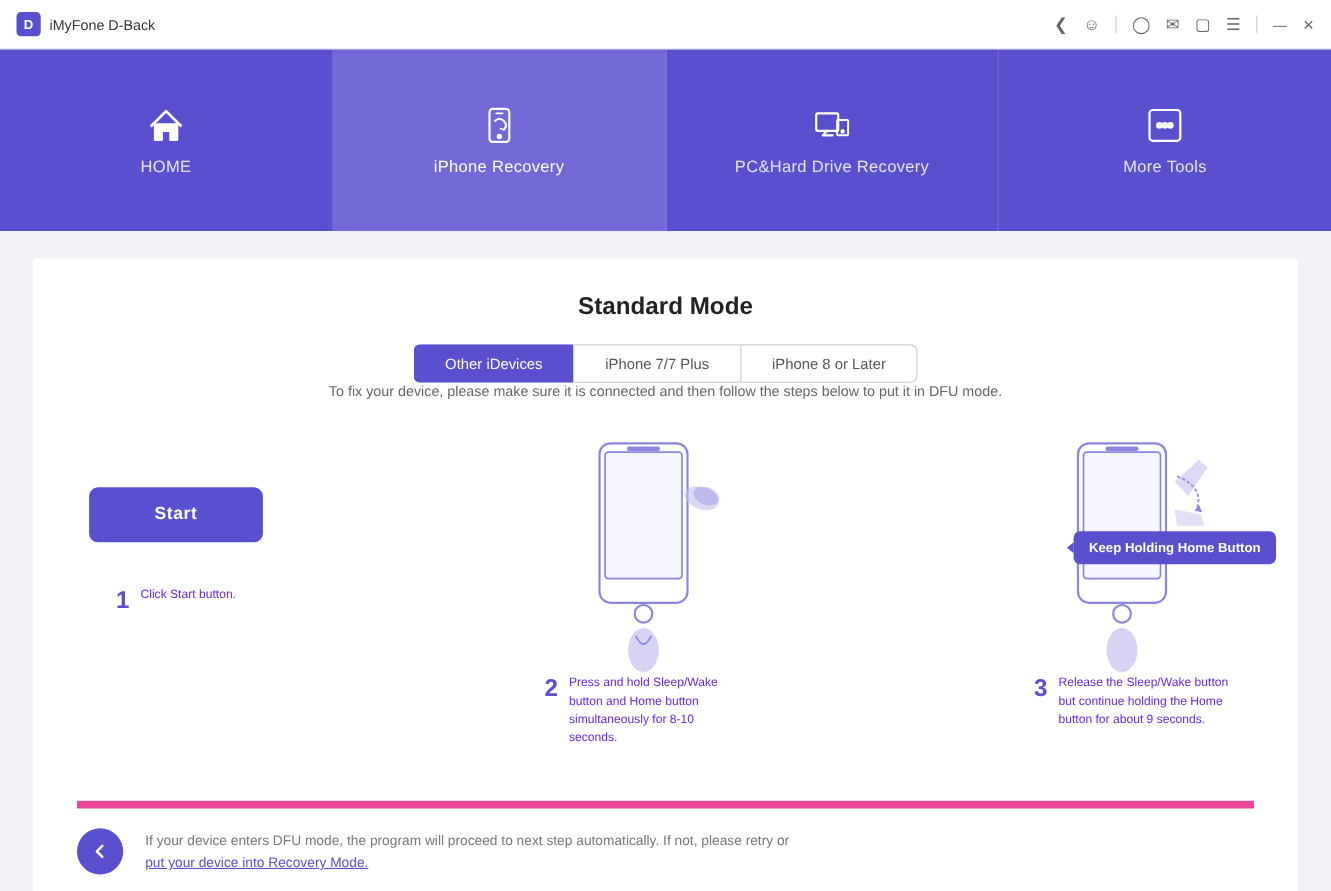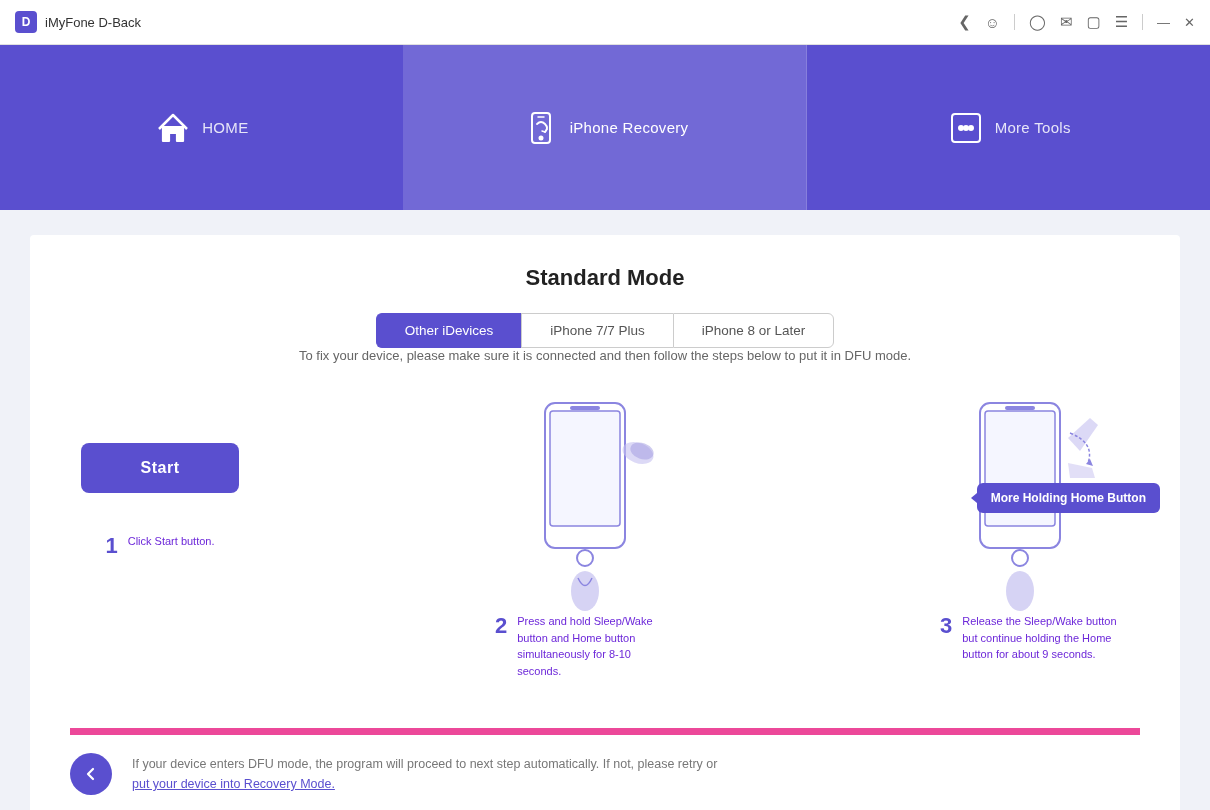--- a/index.html
+++ b/index.html
@@ -32,21 +32,21 @@
     
     .nav-bar {
       background: #5a4fcf;
       height: 165px;
       display: flex;
       align-items: stretch;
     }
     .nav-item {
       flex: 1;
       display: flex;
-      flex-direction: row;
+      flex-direction: column;
       align-items: center;
       justify-content: center;
       color: rgba(255,255,255,0.85);
       cursor: pointer;
       border-right: 1px solid rgba(255,255,255,0.15);
       gap: 10px;
       transition: background 0.2s;
     }
     .nav-item:last-child { border-right: none; }
     .nav-item.active { background: rgba(255,255,255,0.15); color: white; align-items: center; }
@@ -232,20 +232,29 @@
     <svg class="nav-svg" viewBox="0 0 38 38">
       <rect x="10" y="4" width="18" height="30" rx="3" stroke="white" stroke-width="2" fill="none"></rect>
       <path d="M16 8 L22 8" stroke="white" stroke-width="1.5" stroke-linecap="round"></path>
       <circle cx="19" cy="29" r="1.5" fill="white"></circle>
       <path d="M15 15 Q19 11 23 15 Q27 19 23 23" stroke="white" stroke-width="1.8" fill="none" stroke-linecap="round"></path>
       <path d="M23 23 L25 20 M23 23 L20 22" stroke="white" stroke-width="1.5" stroke-linecap="round"></path>
     </svg>
     <span class="nav-item-label">iPhone Recovery</span>
   </div>
 
+  <div class="nav-item">
+    <svg class="nav-svg" viewBox="0 0 38 38">
+      <rect x="5" y="8" width="20" height="16" rx="1.5" stroke="white" stroke-width="2" fill="none"></rect>
+      <path d="M11 28 L15 24 M11 28 L20 28" stroke="white" stroke-width="2" stroke-linecap="round"></path>
+      <rect x="24" y="14" width="10" height="14" rx="1" stroke="white" stroke-width="1.8" fill="none"></rect>
+      <circle cx="29" cy="24.5" r="1" fill="white"></circle>
+    </svg>
+    <span class="nav-item-label">PC&amp;Hard Drive Recovery</span>
+  </div>
 
   <div class="nav-item">
     <svg class="nav-svg" viewBox="0 0 38 38">
       <rect x="5" y="5" width="28" height="28" rx="3" stroke="white" stroke-width="2" fill="none"></rect>
       <circle cx="14" cy="19" r="2" fill="white"></circle>
       <circle cx="19" cy="19" r="2" fill="white"></circle>
       <circle cx="24" cy="19" r="2" fill="white"></circle>
     </svg>
     <span class="nav-item-label">More Tools</span>
   </div>
@@ -294,21 +303,21 @@
           <path d="M68 195 Q75 210 82 195" stroke="#8B85E0" stroke-width="1.5" fill="none"></path>
         </svg>
         <div style="display:flex; align-items:flex-start; gap:4px; max-width:180px;">
           <span class="step-number">2</span>
           <span class="step-text">Press and hold Sleep/Wake button and Home button simultaneously for 8-10 seconds.</span>
         </div>
       </div>
 
       <div class="step-col" style="position:relative;">
 
-        <div class="tooltip-bubble">More Holding Home Button</div>
+        <div class="tooltip-bubble">Keep Holding Home Button</div>
 
         <svg width="160" height="230" viewBox="0 0 160 230">
 
           <rect x="30" y="20" width="80" height="145" rx="10" fill="none" stroke="#8B85E0" stroke-width="2"></rect>
           <rect x="35" y="28" width="70" height="115" rx="3" fill="#f5f6ff" stroke="#8B85E0" stroke-width="1.5"></rect>
 
           <circle cx="70" cy="175" r="8" fill="none" stroke="#8B85E0" stroke-width="2"></circle>
 
           <rect x="55" y="23" width="30" height="4" rx="2" fill="#8B85E0"></rect>
 

